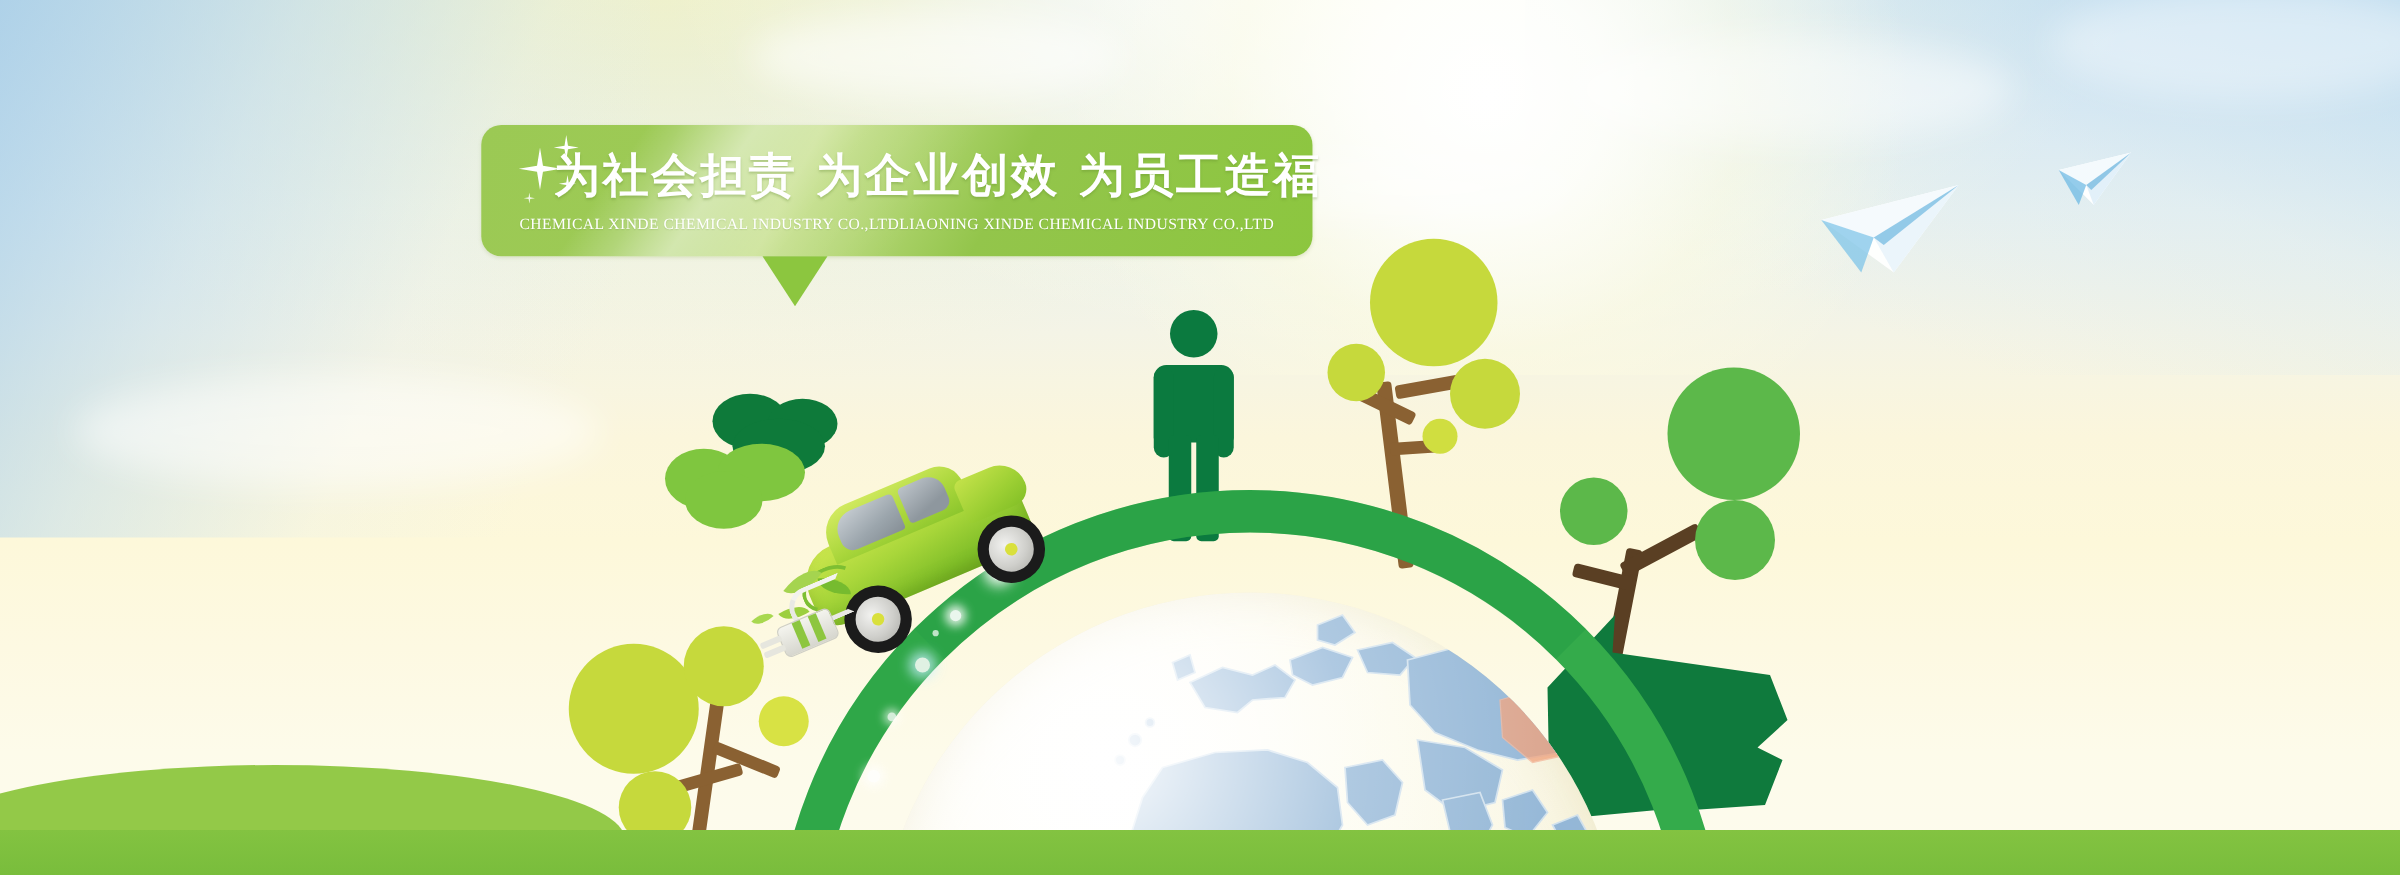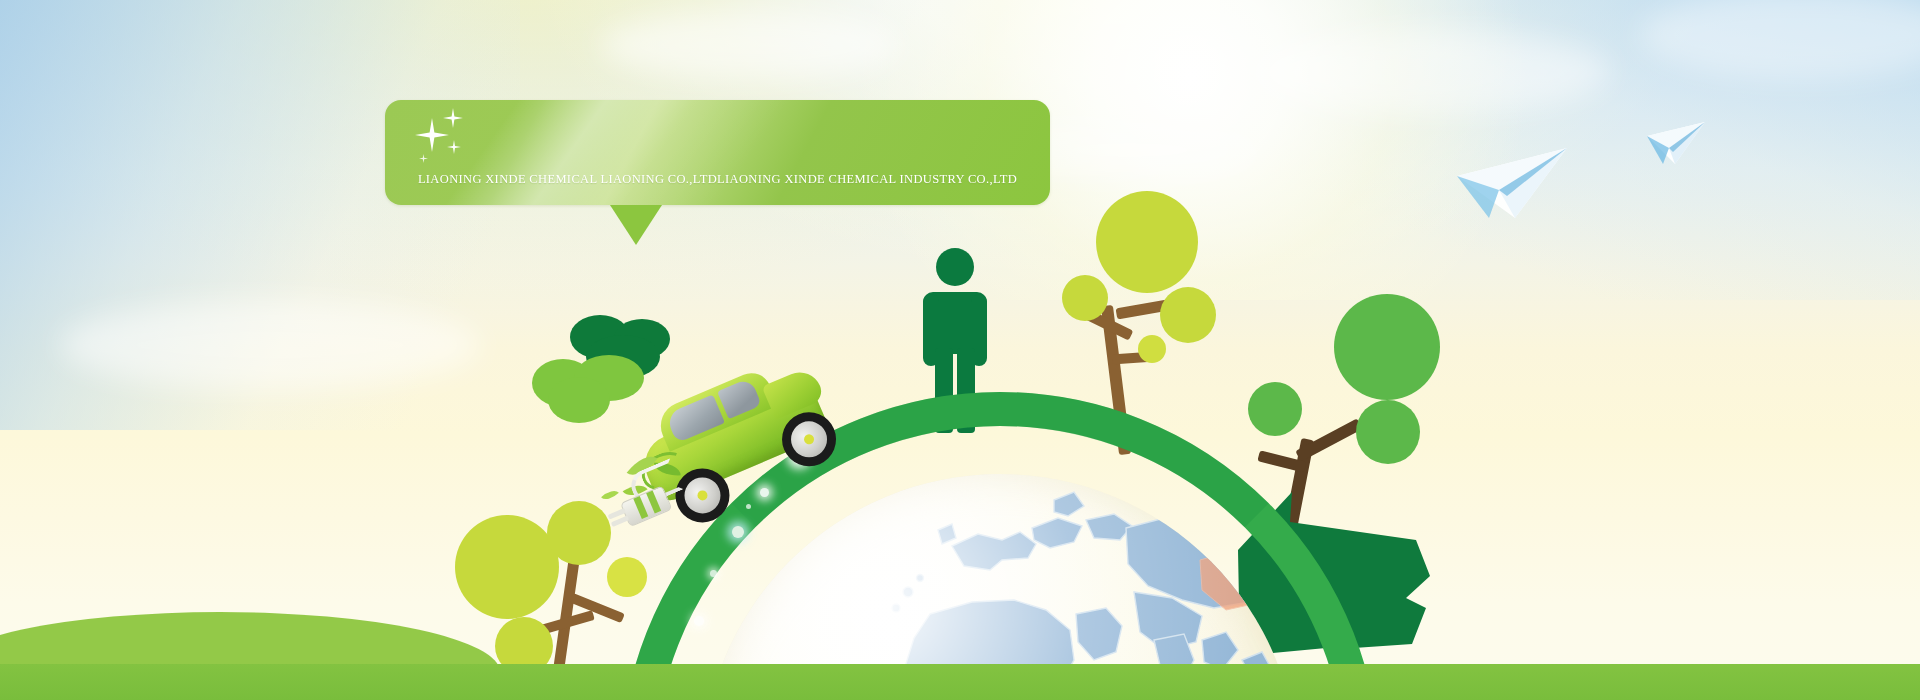--- a/index.html
+++ b/index.html
@@ -409,17 +409,18 @@
   <div class="ground"></div>
 
   <div class="banner">
     <div class="banner-sheen"></div>
     <div class="sparkles">
       <div class="sp sp1"></div>
       <div class="sp sp2"></div>
       <div class="sp sp3"></div>
       <div class="sp sp4"></div>
     </div>
-    <div class="subline">LIAONING XINDE  CHEMICAL LIAONING CO.,LTDLIAONING XINDE  CHEMICAL INDUSTRY CO.,LTD</div>
+    <div class="headline">为社会担责  为企业创效  为员工造福</div>
+    <div class="subline">CHEMICAL XINDE  CHEMICAL INDUSTRY CO.,LTDLIAONING XINDE  CHEMICAL INDUSTRY CO.,LTD</div>
   </div>
   <div class="banner-tail" style="position:absolute;left:610px;top:205px;border-left:26px solid transparent;border-right:26px solid transparent;border-top:40px solid #8cc63f;width:0;height:0;"></div>
 
 </div>
 
 </body></html>

